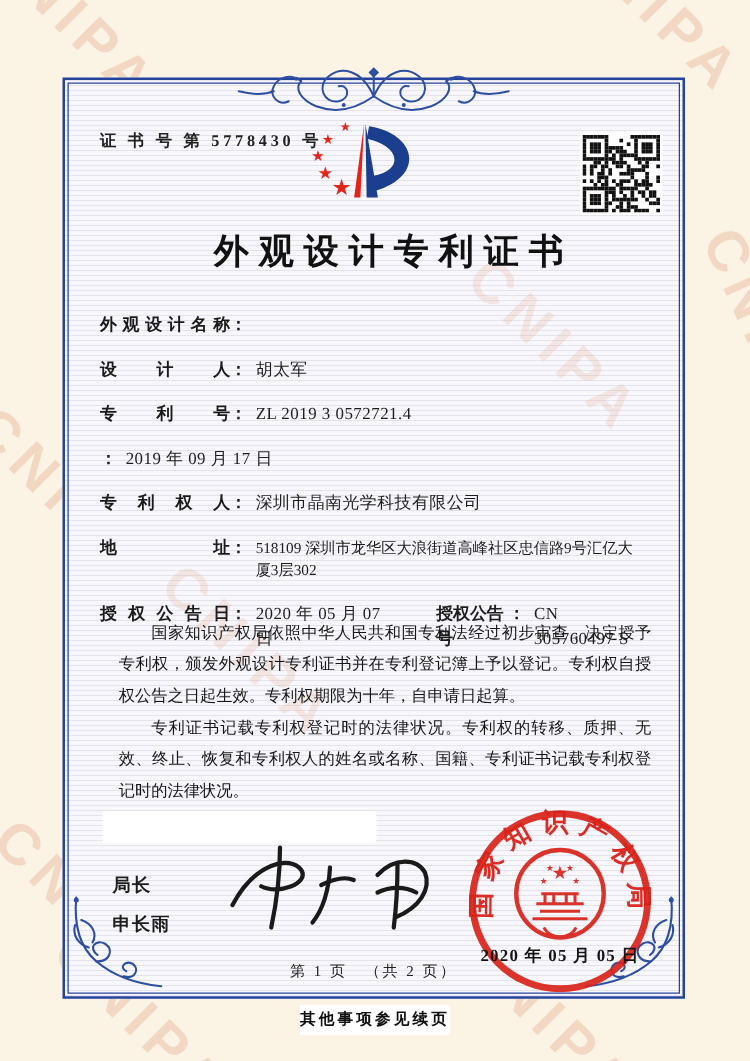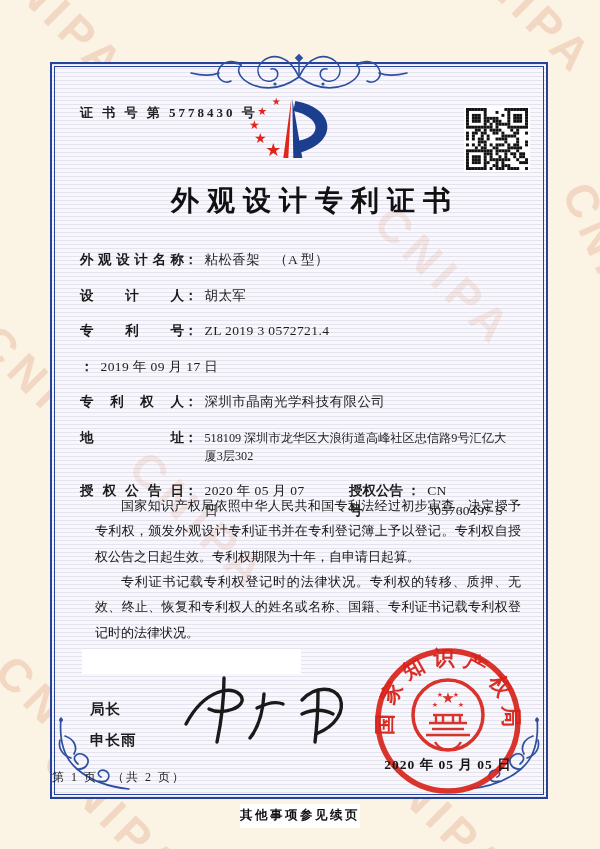--- a/index.html
+++ b/index.html
@@ -69,21 +69,21 @@
     font-size:13px; line-height:1.95; text-align:justify; color:#161616; z-index:4;
   }
   .paras p { text-indent:2em;margin-left:15px; }
   
   .blank-strip { position:absolute; left:30px; top:585px; width:219px; height:25px;
     background:#ffffff; z-index:4; }
   .signer { position:absolute; left:38px; top:630px; font-size:14.5px; font-weight:700;
     line-height:2.15; letter-spacing:1px; z-index:4; }
   .signature { position:absolute; left:112px; top:604px; width:210px; height:90px; z-index:5; }
   .seal { position:absolute; left:314px; top:575px; width:164px; height:164px; z-index:5; }
-  .page-info { position:absolute; bottom:11px; left:0; width:100%; text-align:left;
+  .page-info { position:absolute; bottom:11px; left:0; width:100%; text-align:center;
     font-size:12px; letter-spacing:2px; color:#222; z-index:4; }
   .footer-note {
     position:absolute; top:804px; left:50%; transform:translateX(-50%);
     background:#ffffff; padding:3px 0 4px;
     font-size:12.5px; font-weight:700; letter-spacing:2.5px; color:#111; z-index:3;
   }
   svg { display:block; }
 </style>
 </head>
 <body>
@@ -394,21 +394,20 @@
         </g>
       </svg>
     </div>
 
   <div class="title">外观设计专利证书</div>
 
   <div class="fields">
     <div class="frow">
       <span class="flabel">外观设计名称</span>
         <span class="fcolon">：</span>
-      <span class="fvalue">粘松香架　（A 型）</span>
     </div>
     <div class="frow">
       <span class="flabel">设计人</span>
         <span class="fcolon">：</span>
       <span class="fvalue">胡太军</span>
     </div>
     <div class="frow">
       <span class="flabel">专利号</span>
         <span class="fcolon">：</span>
       <span class="fvalue">ZL 2019 3 0572721.4</span>

